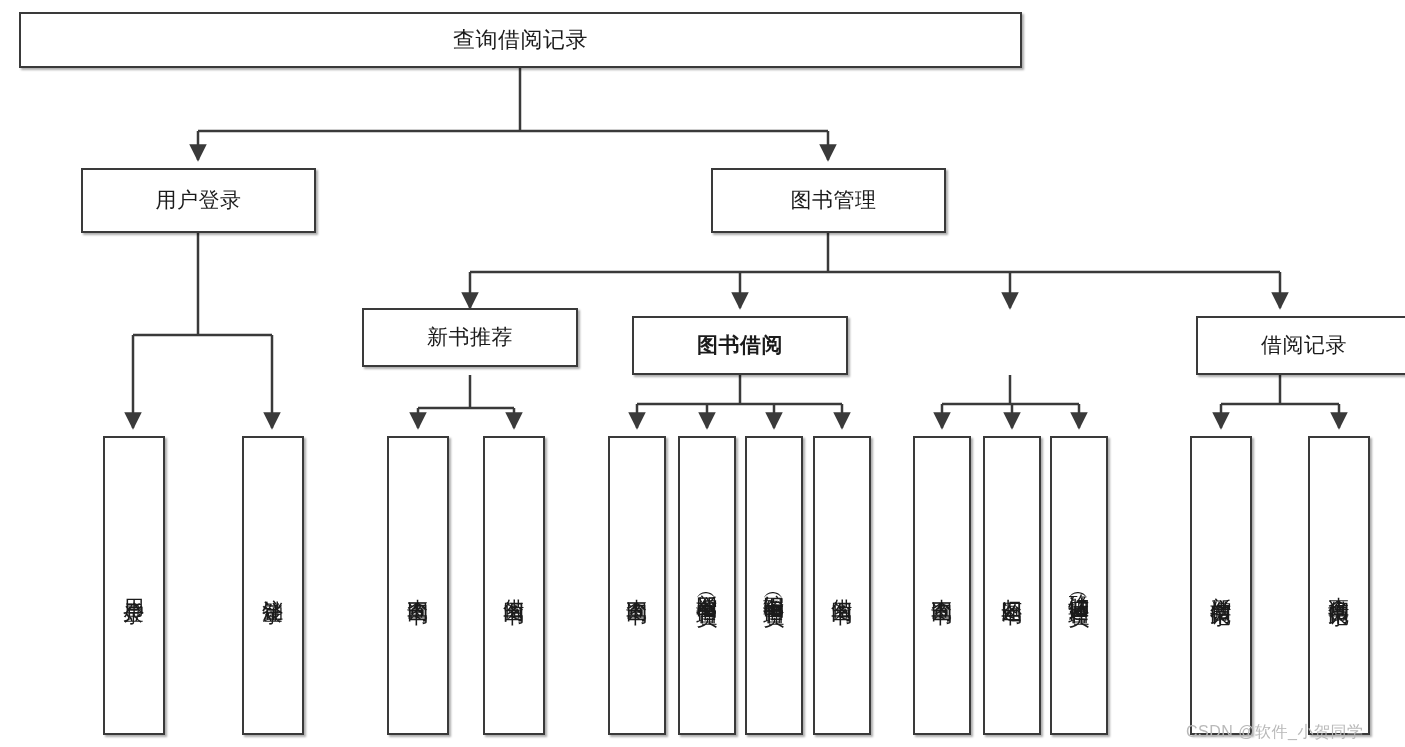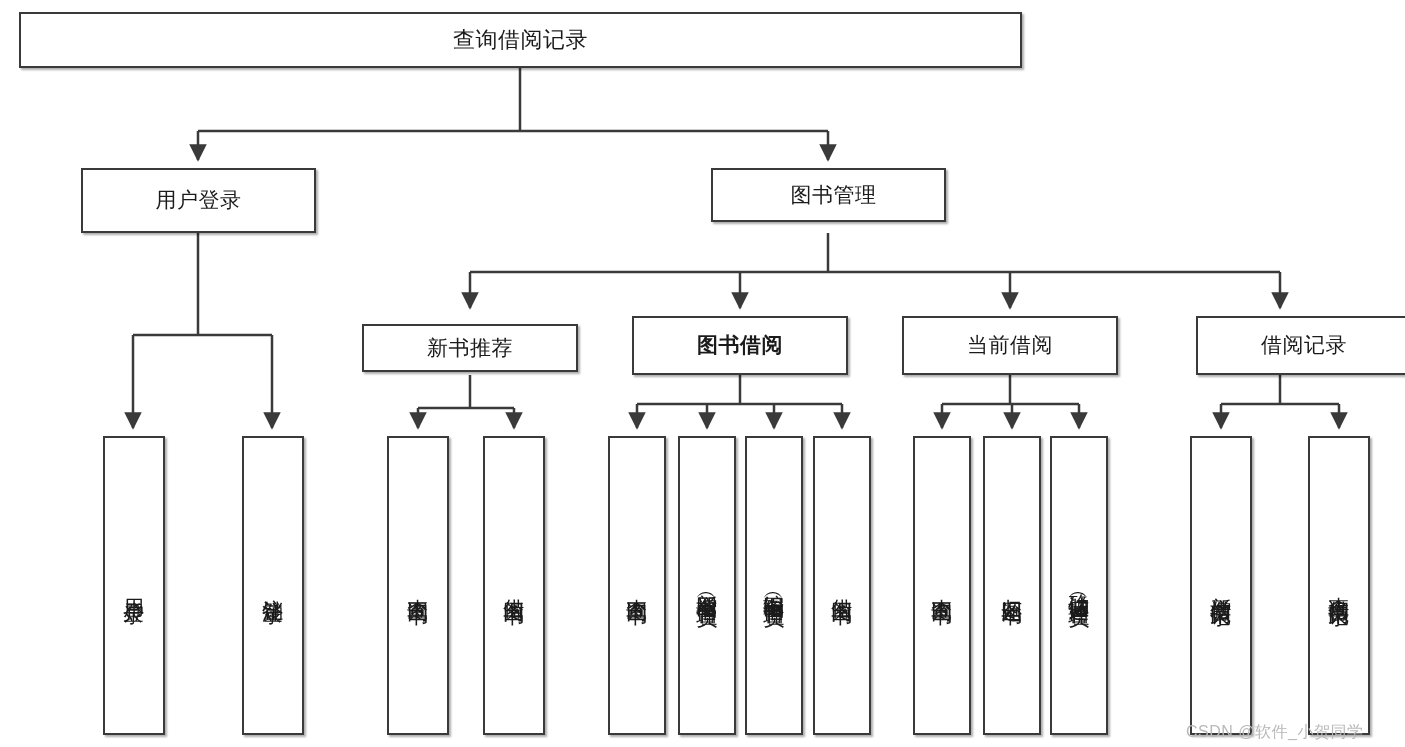--- a/index.html
+++ b/index.html
@@ -123,32 +123,29 @@
     </g>
   </svg>
 
   <div class="node root" style="left:19px; top:12px; width:1003px; height:56px;">
     <span class="label">查询借阅记录</span>
   </div>
 
   <div class="node" style="left:81px; top:168px; width:235px; height:65px;">
     <span class="label">用户登录</span>
   </div>
-  <div class="node" style="left:711px; top:168px; width:235px; height:54px;padding-left:10px;">
+  <div class="node" style="left:711px; top:168px; width:235px; height:65px;padding-left:10px;">
     <span class="label">图书管理</span>
   </div>
 
-  <div class="node" style="left:362px; top:324px; width:216px; height:48px;">
+  <div class="node" style="left:362px; top:308px; width:216px; height:59px;">
     <span class="label">新书推荐</span>
   </div>
   <div class="node" style="left:632px; top:316px; width:216px; height:59px;font-weight:bold;">
     <span class="label">图书借阅</span>
-  </div>
-  <div class="node" style="left:902px; top:316px; width:216px; height:59px;">
-    <span class="label">当前借阅</span>
   </div>
   <div class="node" style="left:1196px; top:316px; width:216px; height:59px;">
     <span class="label">借阅记录</span>
   </div>
 
   <div class="node leaf" style="left:103px; top:436px; width:62px; height:299px;">
     <span class="label">用户登录</span>
   </div>
   <div class="node leaf" style="left:242px; top:436px; width:62px; height:299px;">
     <span class="label">注销登录</span>

